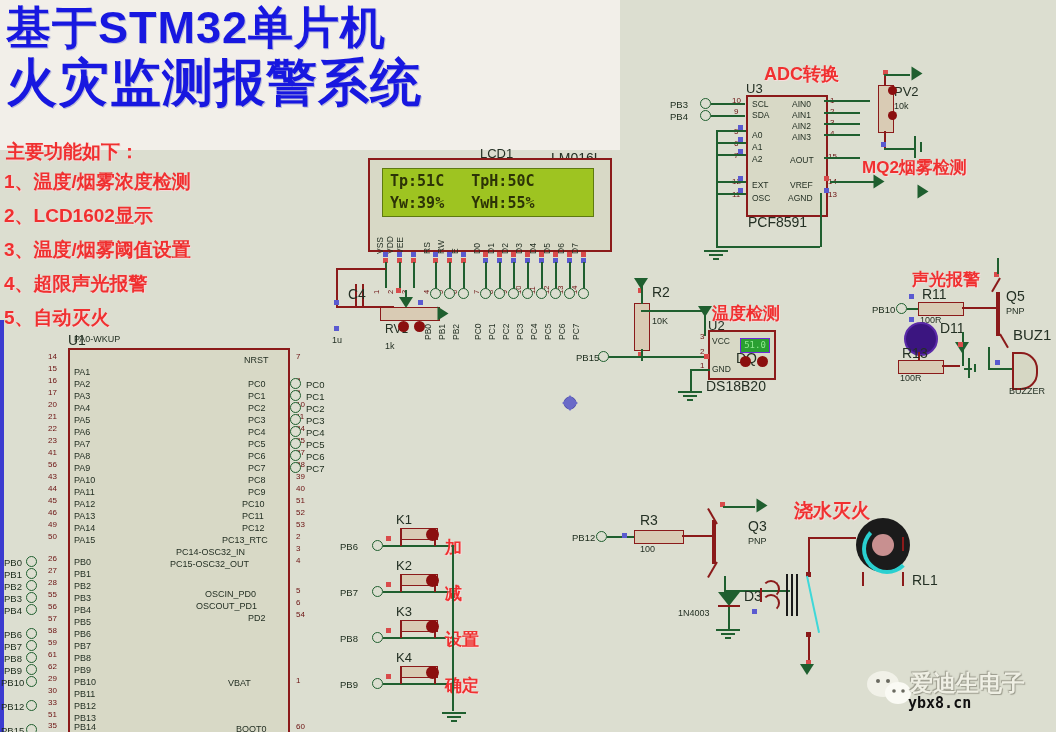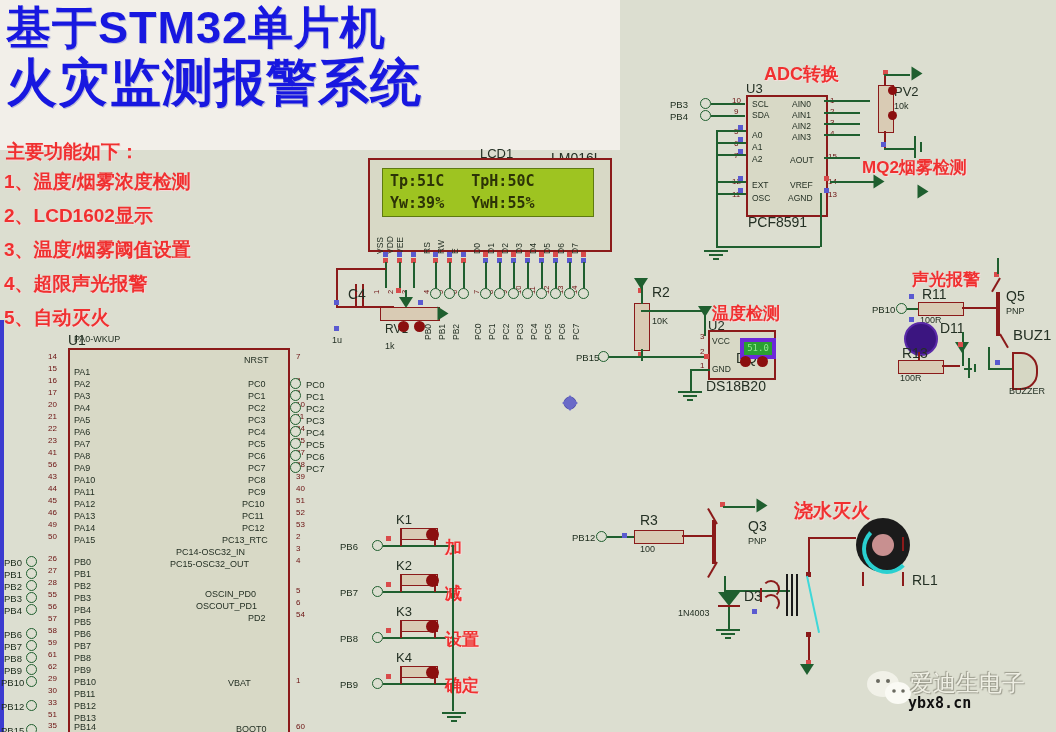--- a/index.html
+++ b/index.html
@@ -50,21 +50,21 @@
   .lcdtxt{position:absolute;color:#2c3307;font-family:"DejaVu Sans Mono","Liberation Mono",monospace;
           font-size:15px;font-weight:bold;letter-spacing:0px;white-space:pre;}
   .vpin{position:absolute;font-size:8.5px;color:#243024;
         transform:rotate(-90deg);transform-origin:left bottom;white-space:nowrap;}
   
   .tbar{position:absolute;background:#8b1a1a;width:4px;}
   
   .dot{position:absolute;border-radius:50%;}
   .fan{position:absolute;border-radius:50%;background:#1b1b1b;}
   #watermark{left:866px;top:662px;width:190px;height:56px;}
-  .wm-txt{position:absolute;color:#efefe4;font-weight:normal;font-size:23px;
+  .wm-txt{position:absolute;color:#efefe4;font-weight:bold;font-size:23px;
           text-shadow:1px 1px 1px #9a9a8c,-1px -1px 1px #9a9a8c;white-space:nowrap;}
   .wm-url{position:absolute;color:#111;font-weight:bold;font-size:15px;
           font-family:"DejaVu Sans Mono","Liberation Mono",monospace;}
   #leftbar{left:0;top:320px;width:4px;height:412px;background:#3b3bd0;}
 </style>
 </head>
 <body>
 
 <div class="abs" id="title-block"></div>
 <div class="abs title-line" id="title-1">基于STM32单片机</div>
@@ -462,21 +462,21 @@
 <div class="chipname" style="left:708px;top:318px">U2</div>
 <div class="chip" style="left:708px;top:330px;width:64px;height:46px"></div>
 <div class="chipsub" style="left:706px;top:378px">DS18B20</div>
 <div class="pinlbl" style="left:712px;top:336px;font-size:8.5px">VCC</div>
 <div class="pinlbl" style="left:736px;top:350px;font-size:14px">DQ</div>
 <div class="pinlbl" style="left:712px;top:364px;font-size:8.5px">GND</div>
 <div class="pinnum" style="left:700px;top:332px">3</div>
 <div class="pinnum" style="left:700px;top:347px">2</div>
 <div class="pinnum" style="left:700px;top:361px">1</div>
 <div class="redsq" style="left:704px;top:354px"></div>
-<div class="abs" style="left:740px;top:338px;width:28px;height:13px;background:#2aa032;border:4px solid #6d28d9;">
+<div class="abs" style="left:740px;top:338px;width:28px;height:13px;background:#2aa032;border:1px solid #6d28d9;">
   <span style="display:block;font-family:'DejaVu Sans Mono',monospace;font-size:9px;color:#8fe88f;text-align:center;line-height:13px;">51.0</span>
 </div>
 <div class="dot" style="left:740px;top:356px;width:11px;height:11px;background:#8b0f0f"></div>
 <div class="dot" style="left:757px;top:356px;width:11px;height:11px;background:#8b0f0f"></div>
 <div class="wire wv" style="left:704px;top:310px;height:26px"></div>
 <div class="wire wh" style="left:641px;top:310px;width:64px"></div>
 <div class="vcc vccr" style="left:698px;top:306px;transform:rotate(180deg)"></div>
 <div class="wire wv" style="left:690px;top:369px;height:22px"></div>
 <div class="wire wh" style="left:690px;top:369px;width:20px"></div>
 <div class="gnd-bar" style="left:678px;top:391px;width:24px;height:2px"></div>

